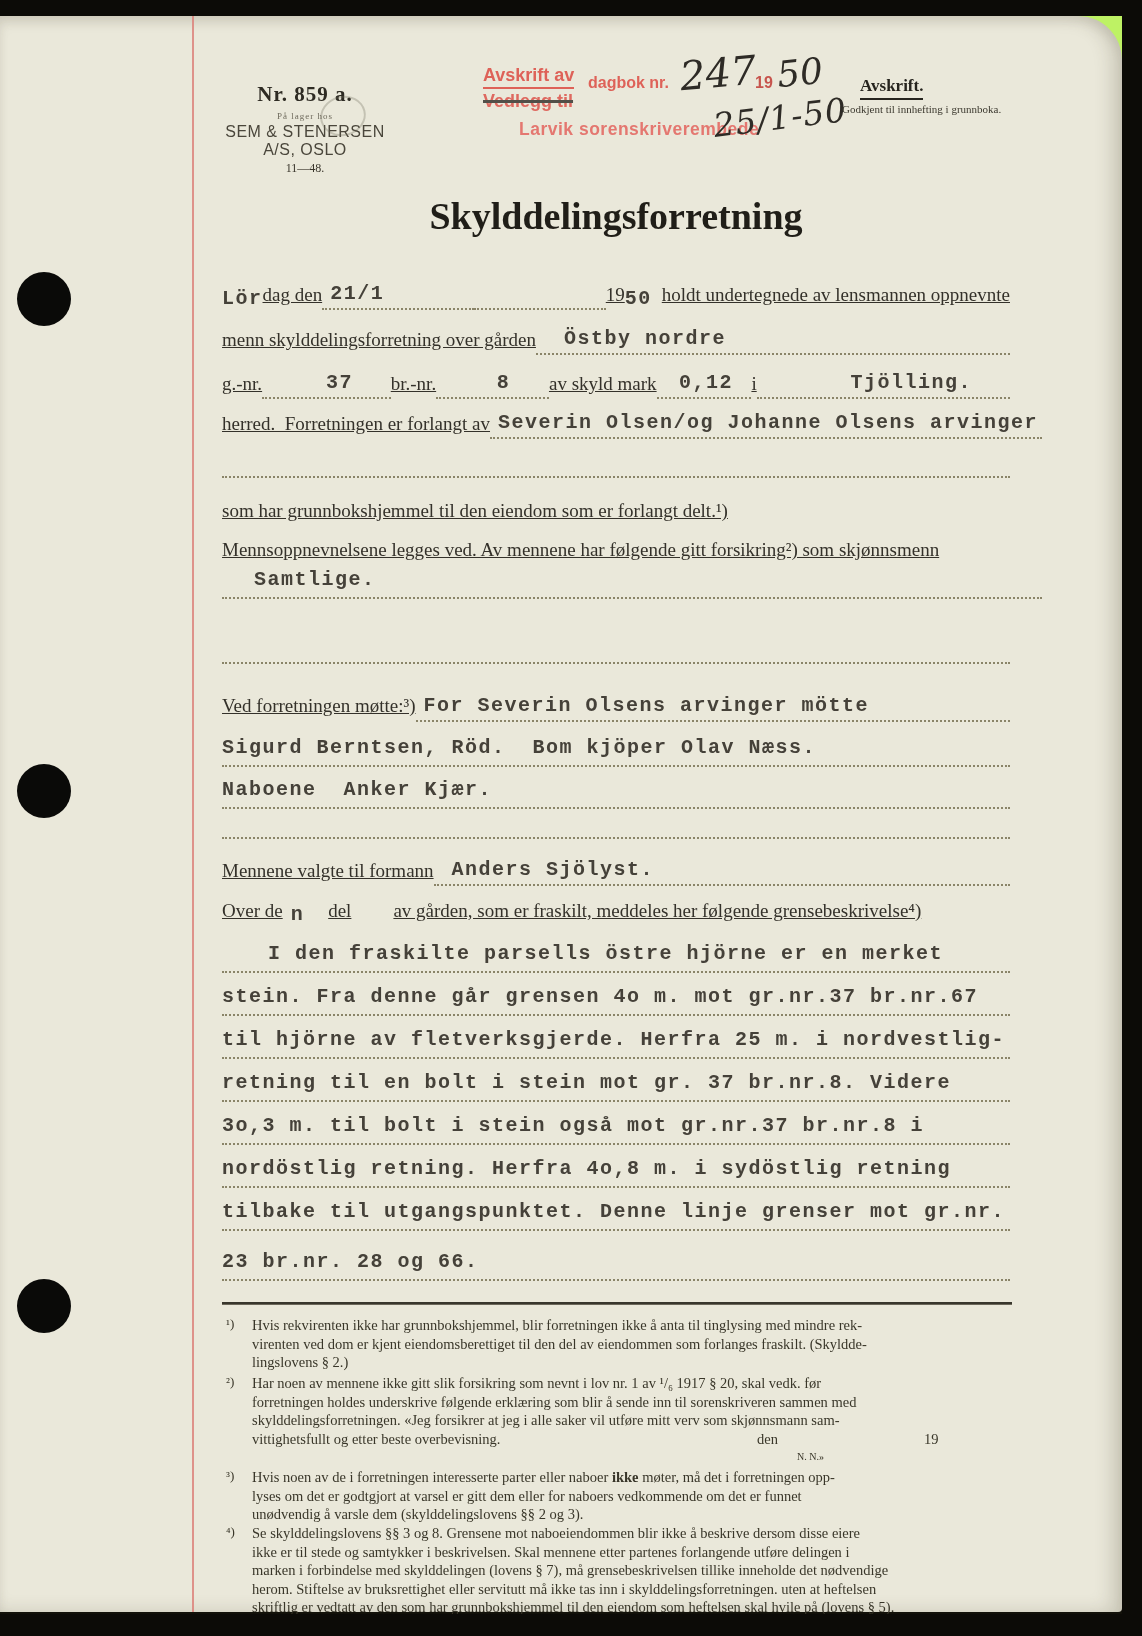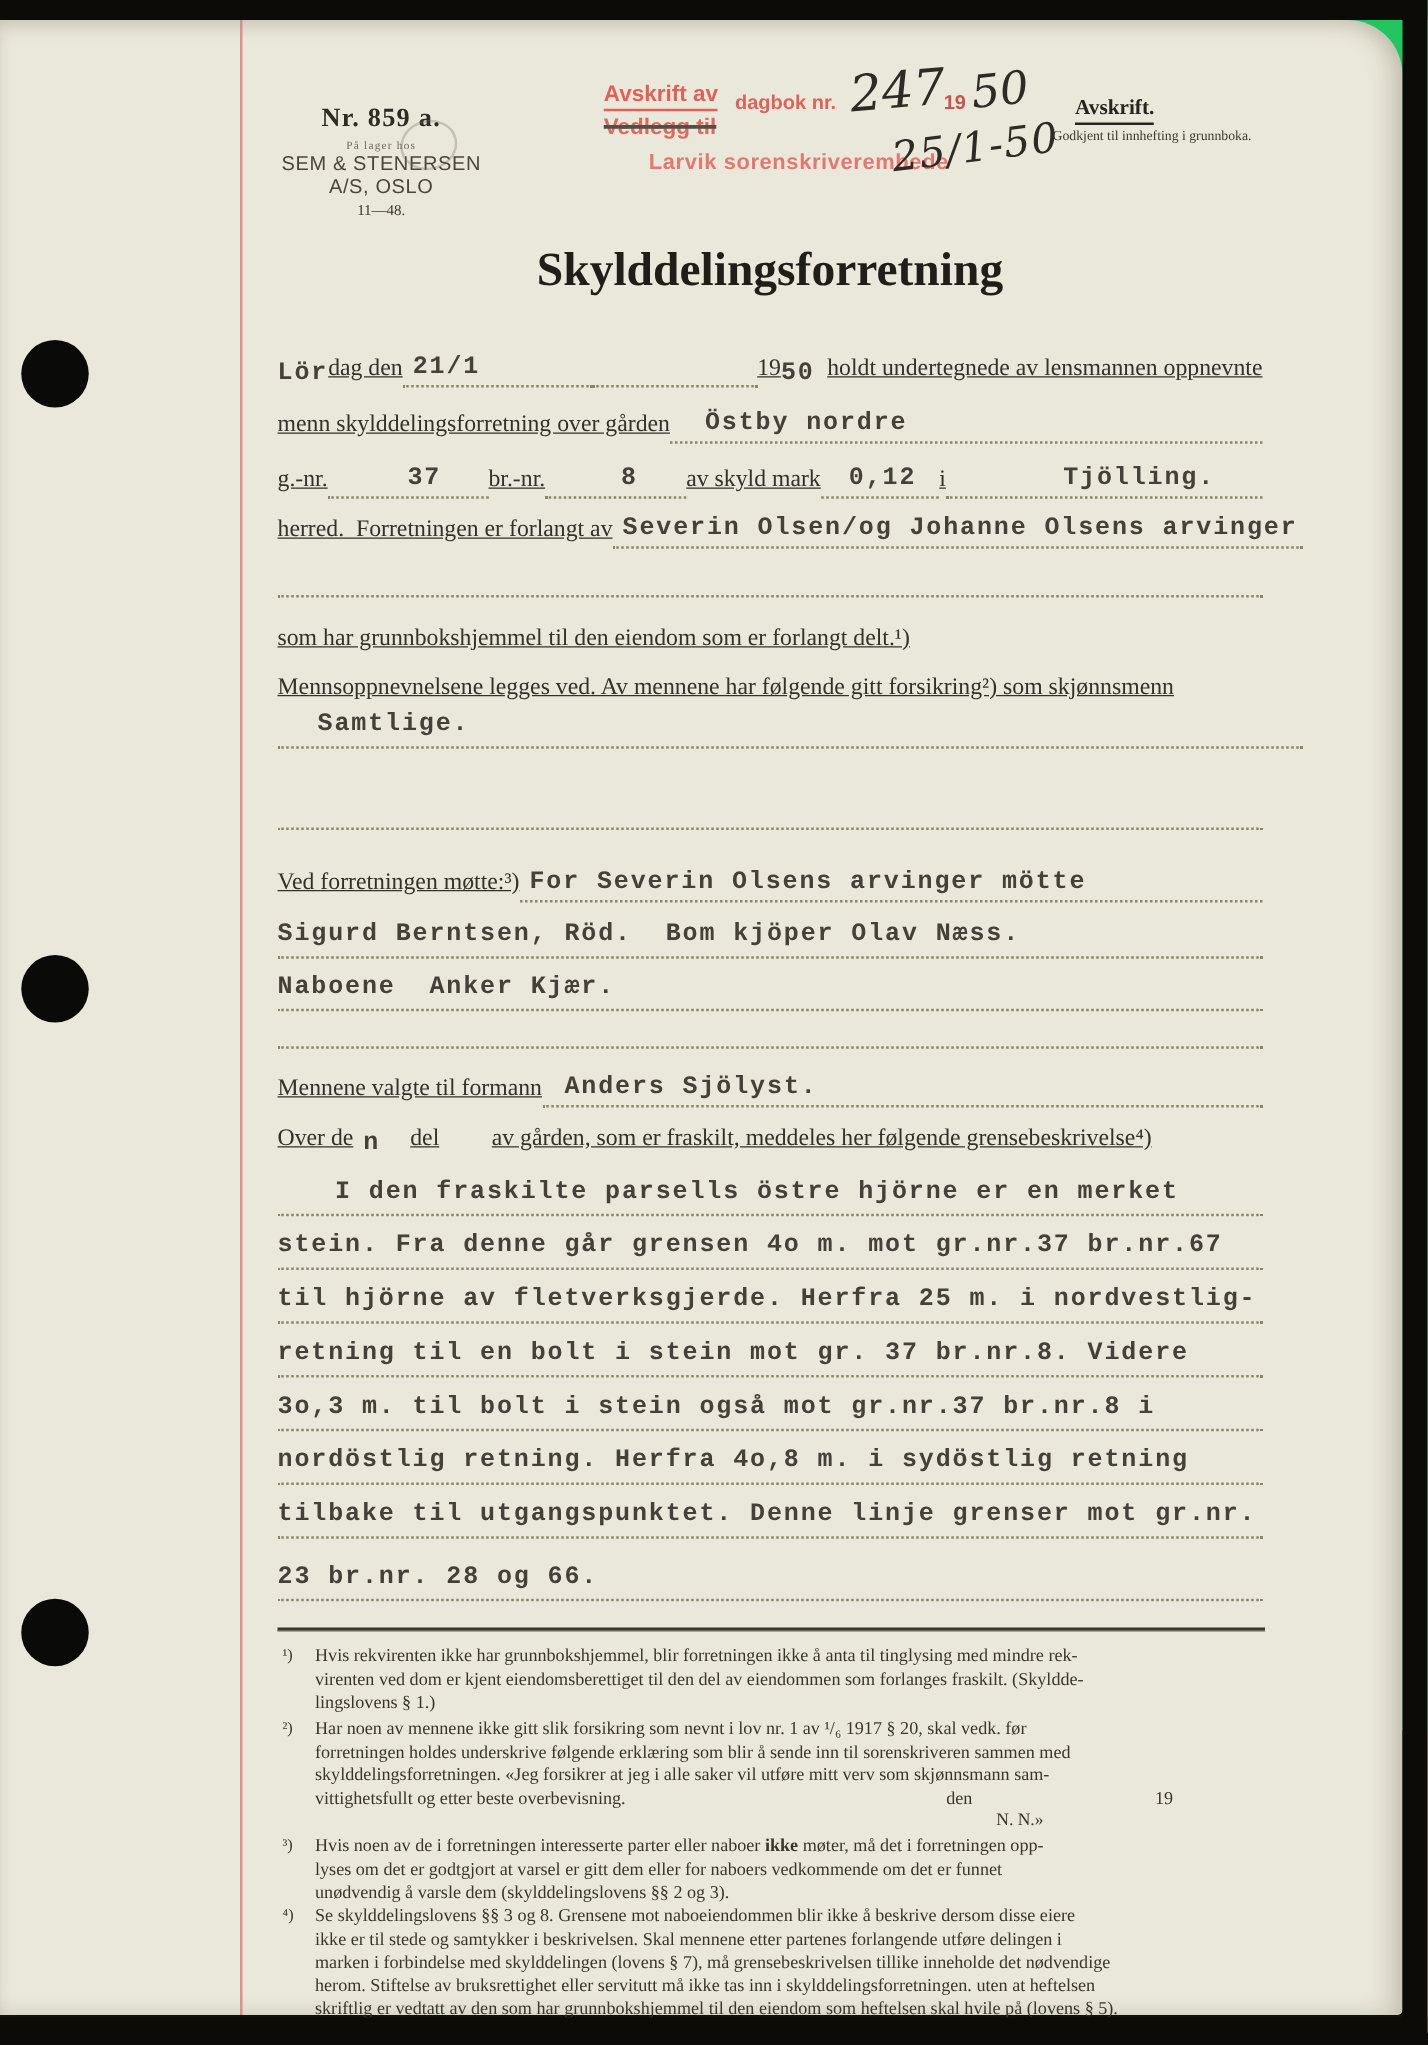--- a/index.html
+++ b/index.html
@@ -1,18 +1,18 @@
 <!DOCTYPE html>
 <html><head>
 <meta charset="utf-8">
 <style>
   html,body { margin:0; padding:0; }
   body { width:1142px; height:1636px; background:#121109; overflow:hidden;
          font-family:"Liberation Serif", serif; }
-  .scan { position:relative; width:1142px; height:1384px; background:#22c55e; }
+  .scan { position:relative; width:1142px; height:1384px; background:#bef264; }
   .paper { position:absolute; left:0; top:16px; width:1122px; height:1596px;
            background:#eae8da;
            background-image:linear-gradient(90deg,#e7e5d6 0%, #ecead c 8%, #eceadc 70%, #e6e4d4 100%);
            border-radius:0 44px 4px 0;
            box-shadow: inset -10px 0 18px rgba(60,55,35,.18), inset 0 6px 10px rgba(60,55,35,.08); }
   .hole { position:absolute; width:54px; height:54px; border-radius:50%; background:#0a0a08; }
   .redline { position:absolute; left:192px; top:0; width:2px; height:1596px; background:#dc837b; opacity:.85; }
 
   
   .printer { position:absolute; left:222px; top:66px; width:166px; text-align:center; color:#3a362c; }
@@ -56,21 +56,21 @@
          border-bottom:1px solid #6c685a; }
 
   
   .fn { position:absolute; left:222px; width:792px; padding-left:30px; box-sizing:border-box; color:#393629; }
   .fnm { position:absolute; left:4px; top:0; font-size:13px; }
   .fnl { font-size:14.5px; line-height:18.6px; white-space:nowrap; }
   .fnl b { font-weight:bold; }
   .fnl-rel { position:relative; }
   .fn-den { position:absolute; left:505px; }
   .fn-year { position:absolute; left:672px; }
-  .fn-sig { font-size:14px; line-height:18.6px; padding-left:545px; }
+  .fn-sig { font-size:10px; line-height:18.6px; padding-left:545px; }
 
   .topbar { position:absolute; left:0; top:0; width:1142px; height:16px; background:#0c0b07; }
   .rightbar { position:absolute; right:0; top:0; width:20px; height:1636px; background:#0c0b07; }
   .bottombar { position:absolute; left:0; top:1614px; width:1142px; height:22px; background:#0c0b07; }
 </style>
 </head>
 <body>
 
 <div class="scan">
   <div class="paper">
@@ -179,21 +179,21 @@
     <div class="tline" style="top:1141px;"><span class="t">nordöstlig retning. Herfra 4o,8 m. i sydöstlig retning</span></div>
     <div class="tline" style="top:1184px;"><span class="t">tilbake til utgangspunktet. Denne linje grenser mot gr.nr.</span></div>
     <div class="tline" style="top:1234px;"><span class="t">23 br.nr. 28 og 66.</span></div>
 
     <div class="sep"></div>
 
     <div class="fn" style="top:1300px;">
       <span class="fnm">¹)</span>
       <div class="fnl">Hvis rekvirenten ikke har grunnbokshjemmel, blir forretningen ikke å anta til tinglysing med mindre rek-</div>
       <div class="fnl">virenten ved dom er kjent eiendomsberettiget til den del av eiendommen som forlanges fraskilt. (Skyldde-</div>
-      <div class="fnl">lingslovens § 1.)</div>
+      <div class="fnl">lingslovens § 2.)</div>
     </div>
 
     <div class="fn" style="top:1358px;">
       <span class="fnm">²)</span>
       <div class="fnl">Har noen av mennene ikke gitt slik forsikring som nevnt i lov nr. 1 av ¹/₆ 1917 § 20, skal vedk. før</div>
       <div class="fnl">forretningen holdes underskrive følgende erklæring som blir å sende inn til sorenskriveren sammen med</div>
       <div class="fnl">skylddelingsforretningen.  «Jeg forsikrer at jeg i alle saker vil utføre mitt verv som skjønnsmann sam-</div>
       <div class="fnl fnl-rel">
         <span>vittighetsfullt og etter beste overbevisning.</span>
         <span class="fn-den">den</span>

